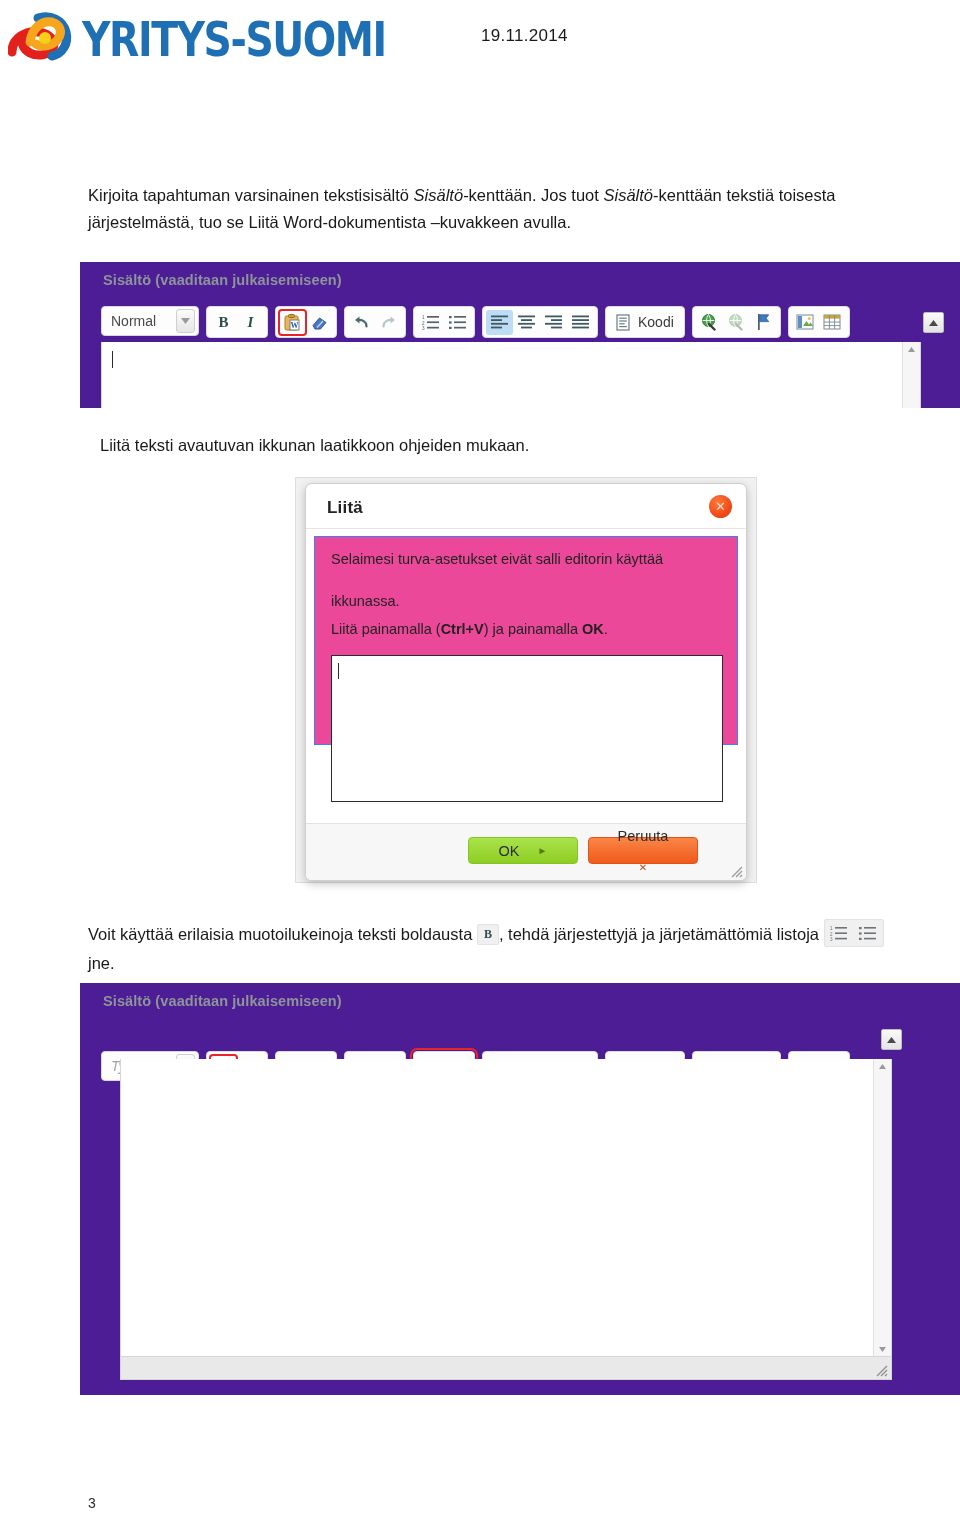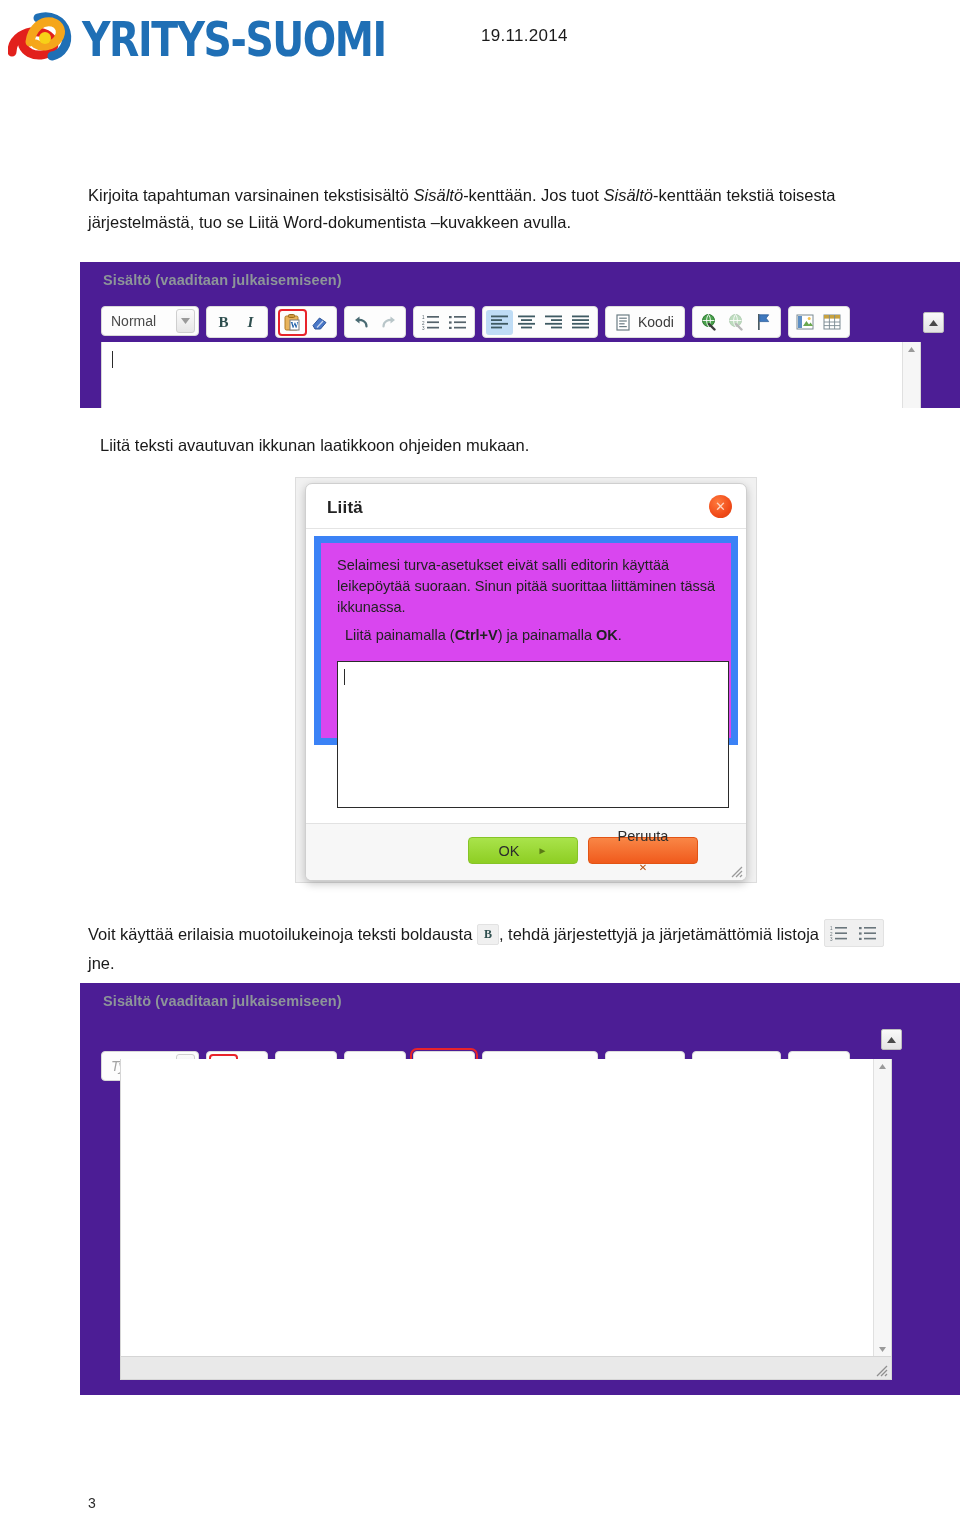--- a/index.html
+++ b/index.html
@@ -273,39 +273,38 @@
   .dlg-divider {
     position: absolute;
     left: 0; right: 0; top: 44px;
     height: 1px;
     background: #e4e4e4;
   }
   .dlg-body {
     position: absolute;
     left: 8px; top: 52px;
     width: 424px; height: 209px;
-    background: #d946ef;
-    border: 7px solid #3b82f6;
+    background: #ec4899;
+    border: 1px solid #3b82f6;
     box-sizing: border-box;
   }
   .dlg-msg {
     position: absolute;
     left: 16px; top: 12px;
     width: 392px;
     font-size: 14.5px;
     line-height: 21px;
     color: #222222;
   }
   .dlg-msg2 {
     position: absolute;
     left: 16px; top: 84px;
     width: 392px;
     font-size: 14.5px;
     color: #222222;
-    margin-left: 8px;
   }
   .dlg-msg2 b { font-weight: 700; }
   .paste-area {
     position: absolute;
     left: 16px; top: 118px;
     width: 392px; height: 147px;
     background: #ffffff;
     border: 1px solid #2b2b2b;
     box-sizing: border-box;
   }
@@ -566,21 +565,21 @@
 
 <div class="dlg-behind"></div>
 <div class="paste-dialog">
   <div class="dlg-title">Liitä</div>
   <div class="dlg-close">✕</div>
   <div class="dlg-divider"></div>
 
   <div class="dlg-body">
     <div class="dlg-msg">
       <span>Selaimesi turva-asetukset eivät salli editorin käyttää</span><br>
-      <span>leikepöytää suoraan. Sinun pitää suorittaa liittäminen tässä</span><br>
+      <br>
       <span>ikkunassa.</span>
     </div>
     <div class="dlg-msg2">
       <span>Liitä painamalla (</span><b>Ctrl+V</b><span>) ja painamalla </span><b>OK</b><span>.</span>
     </div>
     <div class="paste-area">
       <div class="caret"></div>
     </div>
   </div>
 

